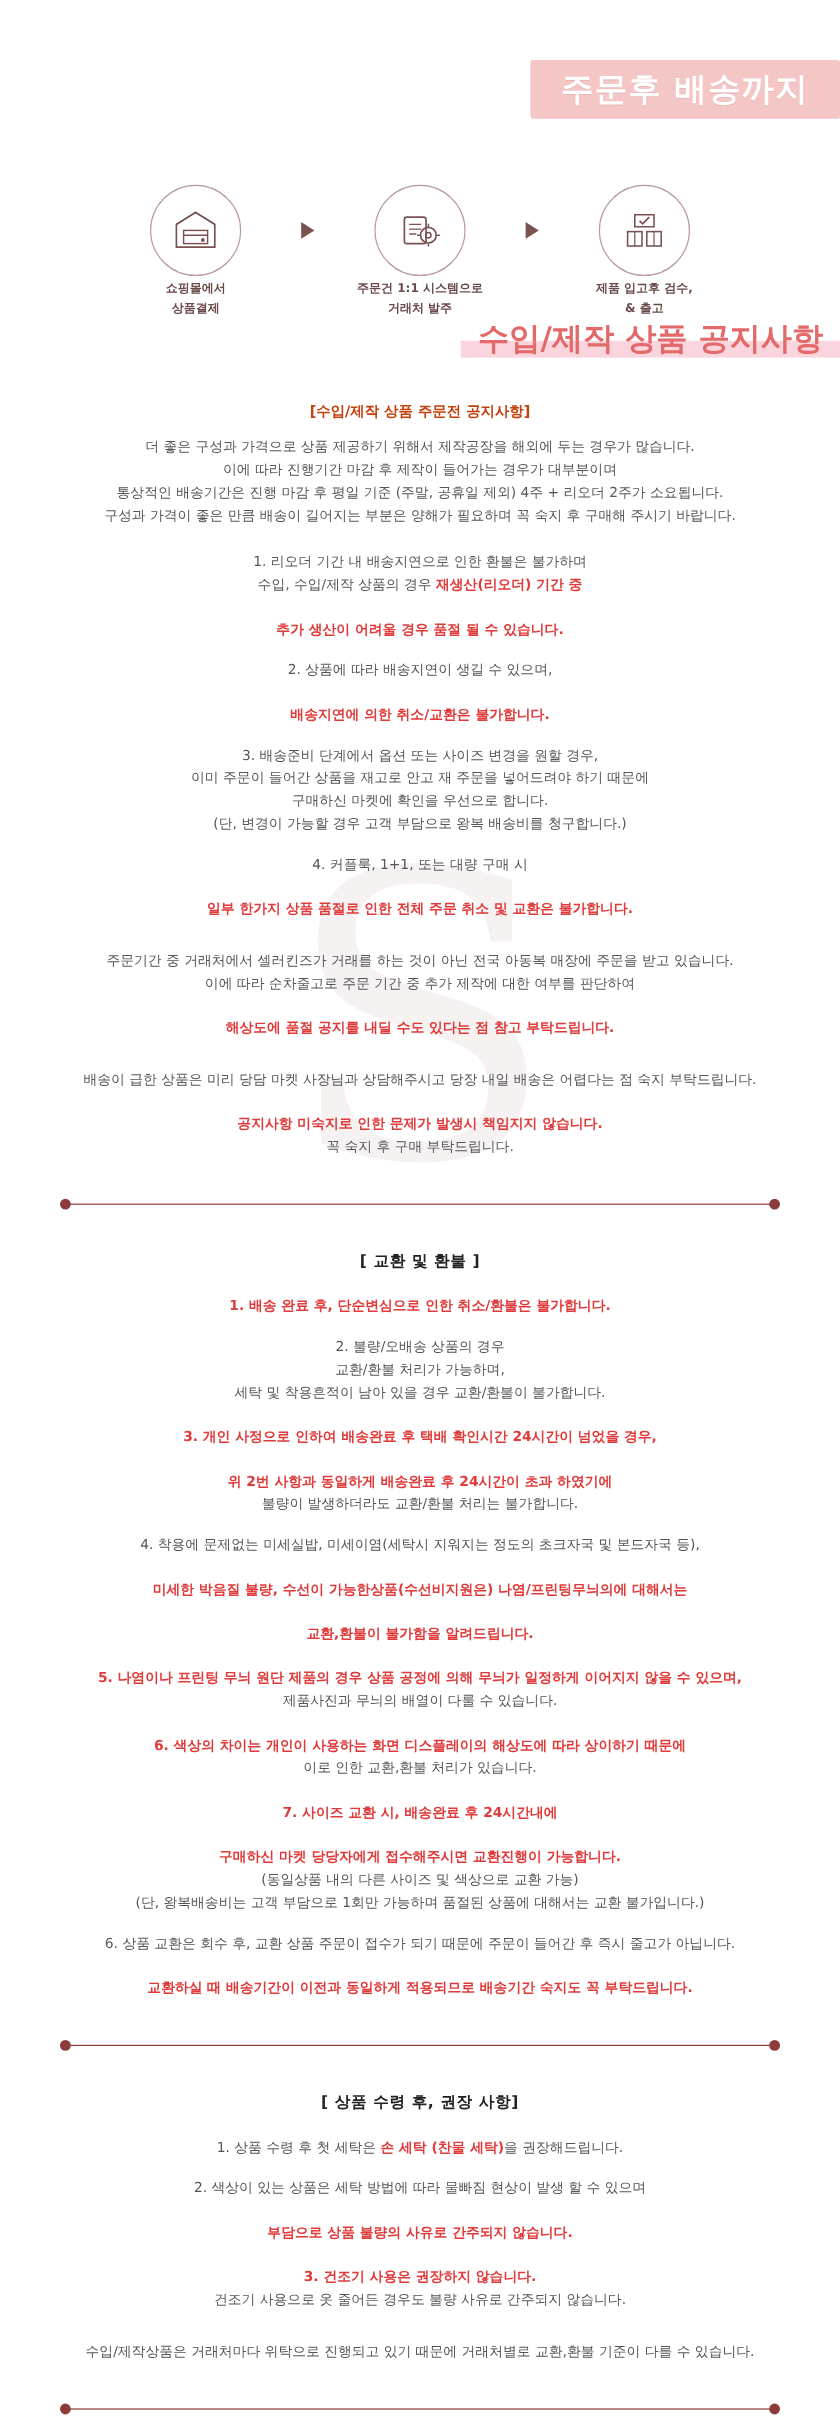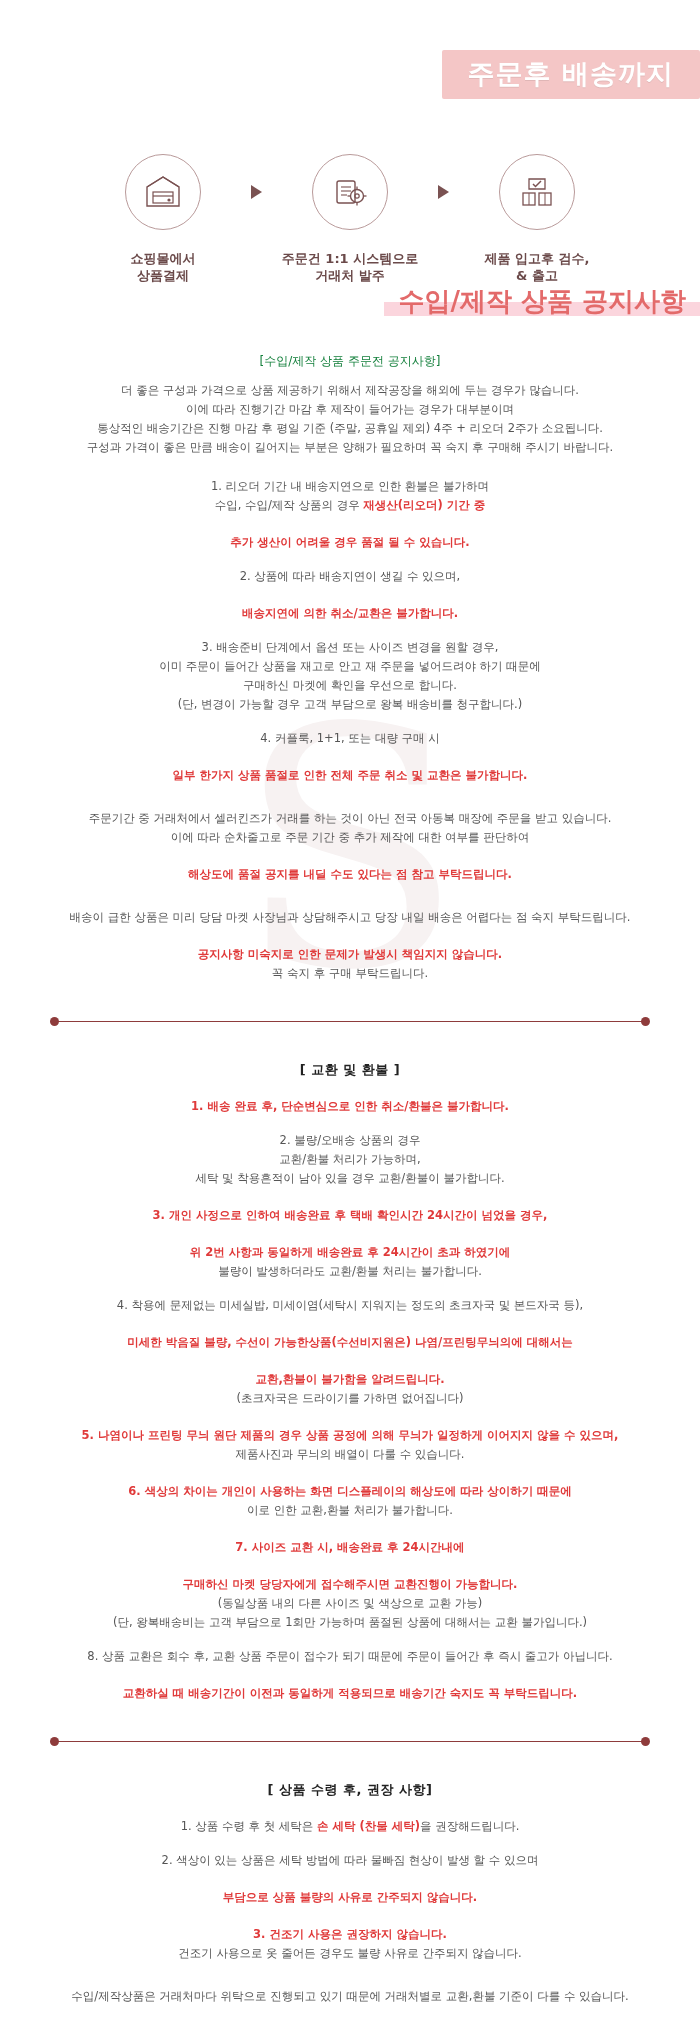--- a/index.html
+++ b/index.html
@@ -76,22 +76,22 @@
     border: 1.5px solid #b99a9a;
     border-radius: 50%;
     margin: 0 auto;
     display: flex;
     align-items: center;
     justify-content: center;
     background: #fff;
   }
   .circle svg { display: block; }
   .step-label {
-    margin-top: 20px;
-    font-size: 13px;
+    margin-top: 2px;
+    font-size: 10px;
     line-height: 17px;
     color: #6b4a4a;
     font-weight: bold;
     white-space: pre-line;
   }
   .arrow {
     width: 42px;
     display: flex;
     justify-content: center;
     align-items: center;
@@ -130,22 +130,22 @@
   
   .block {
     text-align: center;
     margin: 0 auto;
     width: 620px;
     font-size: 11.5px;
     line-height: 19px;
     color: #555555;
   }
   .b-head {
-    font-weight: normal;
-    color: #15803d;
+    font-weight: bold;
+    color: #c2410c;
     font-size: 12px;
     margin-bottom: 10px;
   }
   .red { color: #e03a3a; font-weight: bold; margin-top: 18px; }
   .sp-20 { height: 20px; }
   .sp-34 { height: 34px; }
 
   p { margin: 0; }
   .p-gap { margin-top: 15px; }
   .p-gap-lg { margin-top: 24px; }
@@ -342,42 +342,41 @@
       <div class="p-gap">
         <p class="red">3. 개인 사정으로 인하여 배송완료 후 택배 확인시간 24시간이 넘었을 경우,</p>
         <p class="red">위 2번 사항과 동일하게 배송완료 후 24시간이 초과 하였기에</p>
         <p>불량이 발생하더라도 교환/환불 처리는 불가합니다.</p>
       </div>
 
       <div class="p-gap">
         <p>4. 착용에 문제없는 미세실밥, 미세이염(세탁시 지워지는 정도의 초크자국 및 본드자국 등),</p>
         <p class="red">미세한 박음질 불량, 수선이 가능한상품(수선비지원은) 나염/프린팅무늬의에 대해서는</p>
         <p class="red">교환,환불이 불가함을 알려드립니다.</p>
-        <p>(초크자국은 드라이기를 가하면 없어집니다)</p>
       </div>
 
       <div class="p-gap">
         <p class="red">5. 나염이나 프린팅 무늬 원단 제품의 경우 상품 공정에 의해 무늬가 일정하게 이어지지 않을 수 있으며,</p>
         <p>제품사진과 무늬의 배열이 다룰 수 있습니다.</p>
       </div>
 
       <div class="p-gap">
         <p class="red">6. 색상의 차이는 개인이 사용하는 화면 디스플레이의 해상도에 따라 상이하기 때문에</p>
-        <p>이로 인한 교환,환불 처리가 불가합니다.</p>
+        <p>이로 인한 교환,환불 처리가 있습니다.</p>
       </div>
 
       <div class="p-gap">
         <p class="red">7. 사이즈 교환 시, 배송완료 후 24시간내에</p>
         <p class="red">구매하신 마켓 당당자에게 접수해주시면 교환진행이 가능합니다.</p>
         <p>(동일상품 내의 다른 사이즈 및 색상으로 교환 가능)</p>
         <p>(단, 왕복배송비는 고객 부담으로 1회만 가능하며 품절된 상품에 대해서는 교환 불가입니다.)</p>
       </div>
 
       <div class="p-gap">
-        <p>8. 상품 교환은 회수 후, 교환 상품 주문이 접수가 되기 때문에 주문이 들어간 후 즉시 줄고가 아닙니다.</p>
+        <p>6. 상품 교환은 회수 후, 교환 상품 주문이 접수가 되기 때문에 주문이 들어간 후 즉시 줄고가 아닙니다.</p>
         <p class="red">교환하실 때 배송기간이 이전과 동일하게 적용되므로 배송기간 숙지도 꼭 부탁드립니다.</p>
       </div>
     </div>
 
     <div class="divider">
       <div class="dot l"></div>
       <div class="line"></div>
       <div class="dot r"></div>
     </div>
 

